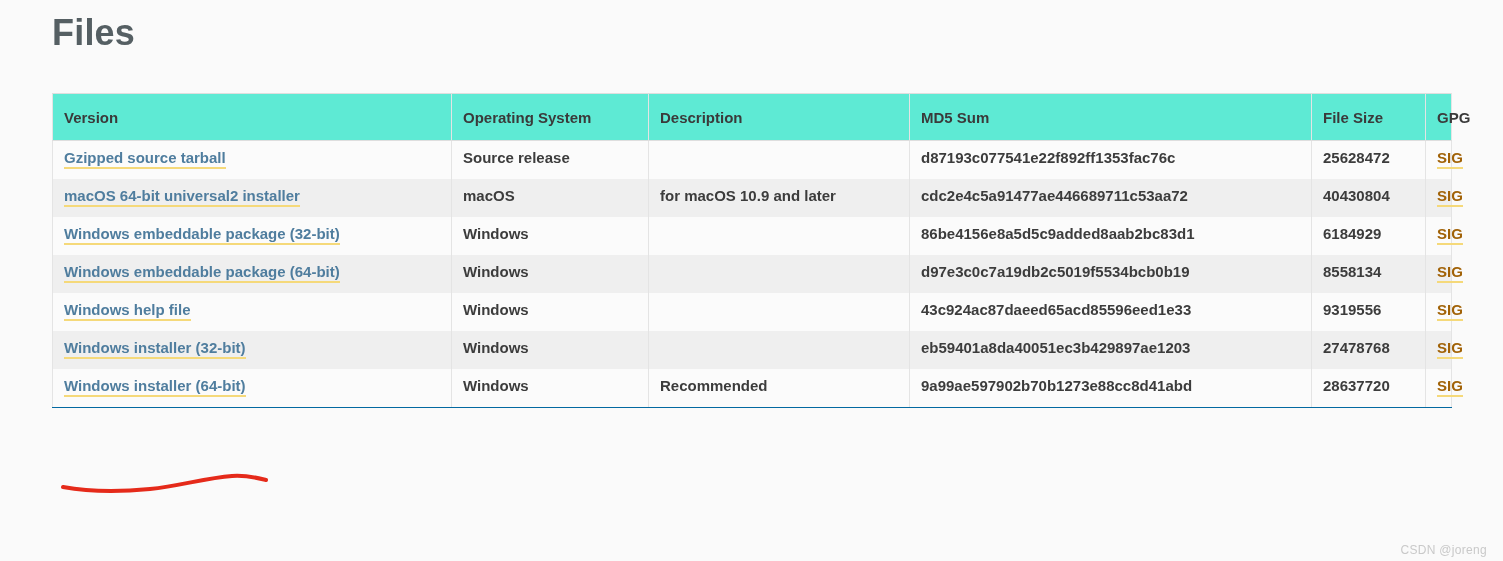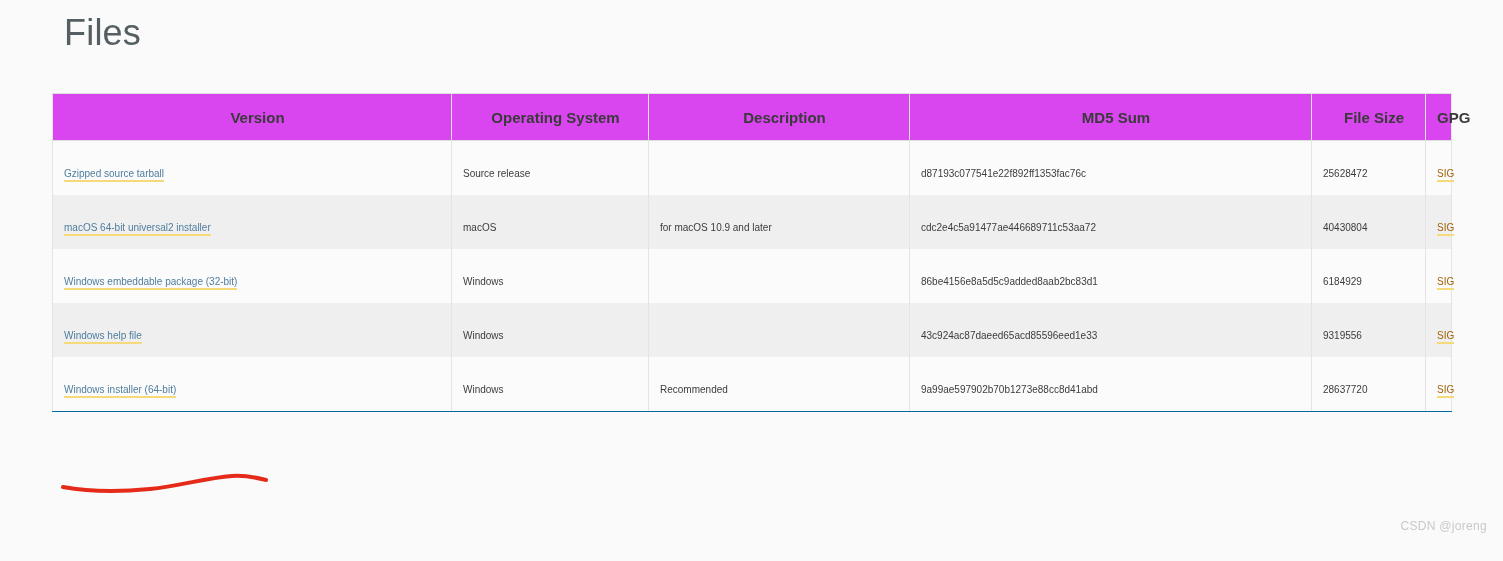--- a/index.html
+++ b/index.html
@@ -14,69 +14,69 @@
     color: #333333;
     overflow: hidden;
     position: relative;
   }
 
   .page-title {
     position: absolute;
     left: 52px;
     top: 10px;
     font-size: 36px;
-    font-weight: normal;
+    font-weight: bold;
     color: #555f63;
     letter-spacing: 0.2px;
     line-height: 46px;
-    margin-left: 12px;
   }
 
   .files-table-wrap {
     position: absolute;
     left: 52px;
     top: 93px;
     width: 1399px;
   }
 
   table.files-table {
     border-collapse: collapse;
     width: 1399px;
     table-layout: fixed;
     font-size: 15px;
   }
 
   table.files-table thead th {
-    background: #d946ef;
+    background: #5eead4;
     border-top: 1px solid #dedede;
     border-bottom: 1px solid #dedede;
     border-left: 1px solid #e4e4e4;
-    text-align: center;
+    text-align: left;
     font-weight: bold;
     font-size: 15px;
     color: #3a3a3a;
     padding: 13px 0 13px 11px;
     height: 20px;
     vertical-align: middle;
   }
   table.files-table thead th:first-child {
     border-left: 1px solid #e4e4e4;
   }
   table.files-table thead th:last-child {
     border-right: 1px solid #e4e4e4;
   }
 
   table.files-table tbody td {
     border-left: 1px solid #e4e4e4;
-    padding: 22px 0 11px 11px;
+    padding: 6px 0 11px 11px;
     vertical-align: middle;
     color: #3c3c3c;
-    font-size: 10px;
+    font-size: 15px;
     height: 21px;
     line-height: 21px;
+    font-weight: bold;
   }
   table.files-table tbody td:last-child {
     border-right: 1px solid #e4e4e4;
   }
 
   table.files-table tbody tr:nth-child(odd) td {
     background: #fbfbfb;
   }
   table.files-table tbody tr:nth-child(even) td {
     background: #efefef;
@@ -107,21 +107,21 @@
     left: 0;
     top: 0;
     width: 1503px;
     height: 561px;
     pointer-events: none;
   }
 
   .watermark {
     position: absolute;
     right: 16px;
-    bottom: 28px;
+    bottom: 4px;
     font-size: 12px;
     color: #c9c9c9;
     letter-spacing: 0.3px;
     font-family: "Liberation Sans", sans-serif;
   }
 </style>
 </head>
 <body>
 
 <div class="page-title">Files</div>
@@ -165,25 +165,41 @@
       </tr>
       <tr>
         <td><a class="file-link">Windows embeddable package (32-bit)</a></td>
         <td>Windows</td>
         <td></td>
         <td>86be4156e8a5d5c9added8aab2bc83d1</td>
         <td>6184929</td>
         <td><a class="sig-link">SIG</a></td>
       </tr>
       <tr>
+        <td><a class="file-link">Windows embeddable package (64-bit)</a></td>
+        <td>Windows</td>
+        <td></td>
+        <td>d97e3c0c7a19db2c5019f5534bcb0b19</td>
+        <td>8558134</td>
+        <td><a class="sig-link">SIG</a></td>
+      </tr>
+      <tr>
         <td><a class="file-link">Windows help file</a></td>
         <td>Windows</td>
         <td></td>
         <td>43c924ac87daeed65acd85596eed1e33</td>
         <td>9319556</td>
+        <td><a class="sig-link">SIG</a></td>
+      </tr>
+      <tr>
+        <td><a class="file-link">Windows installer (32-bit)</a></td>
+        <td>Windows</td>
+        <td></td>
+        <td>eb59401a8da40051ec3b429897ae1203</td>
+        <td>27478768</td>
         <td><a class="sig-link">SIG</a></td>
       </tr>
       <tr>
         <td><a class="file-link">Windows installer (64-bit)</a></td>
         <td>Windows</td>
         <td>Recommended</td>
         <td>9a99ae597902b70b1273e88cc8d41abd</td>
         <td>28637720</td>
         <td><a class="sig-link">SIG</a></td>
       </tr>

